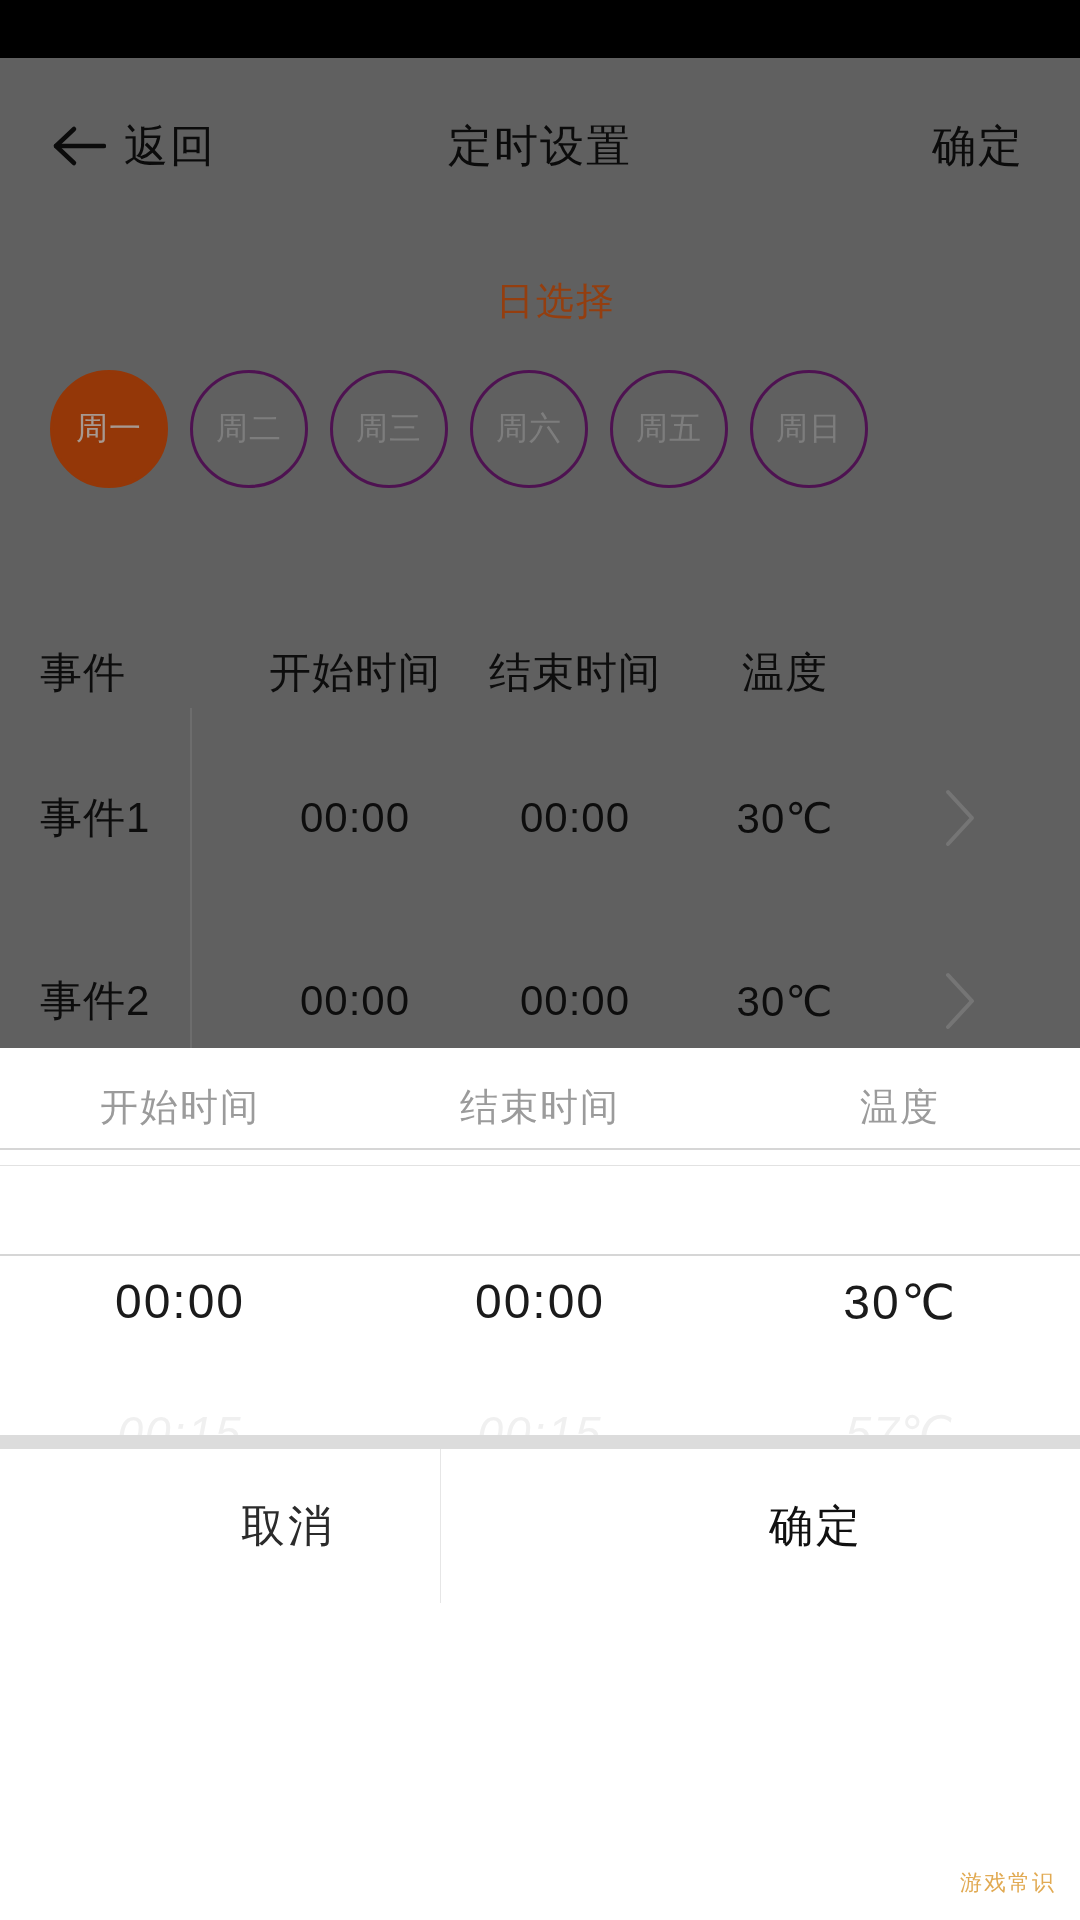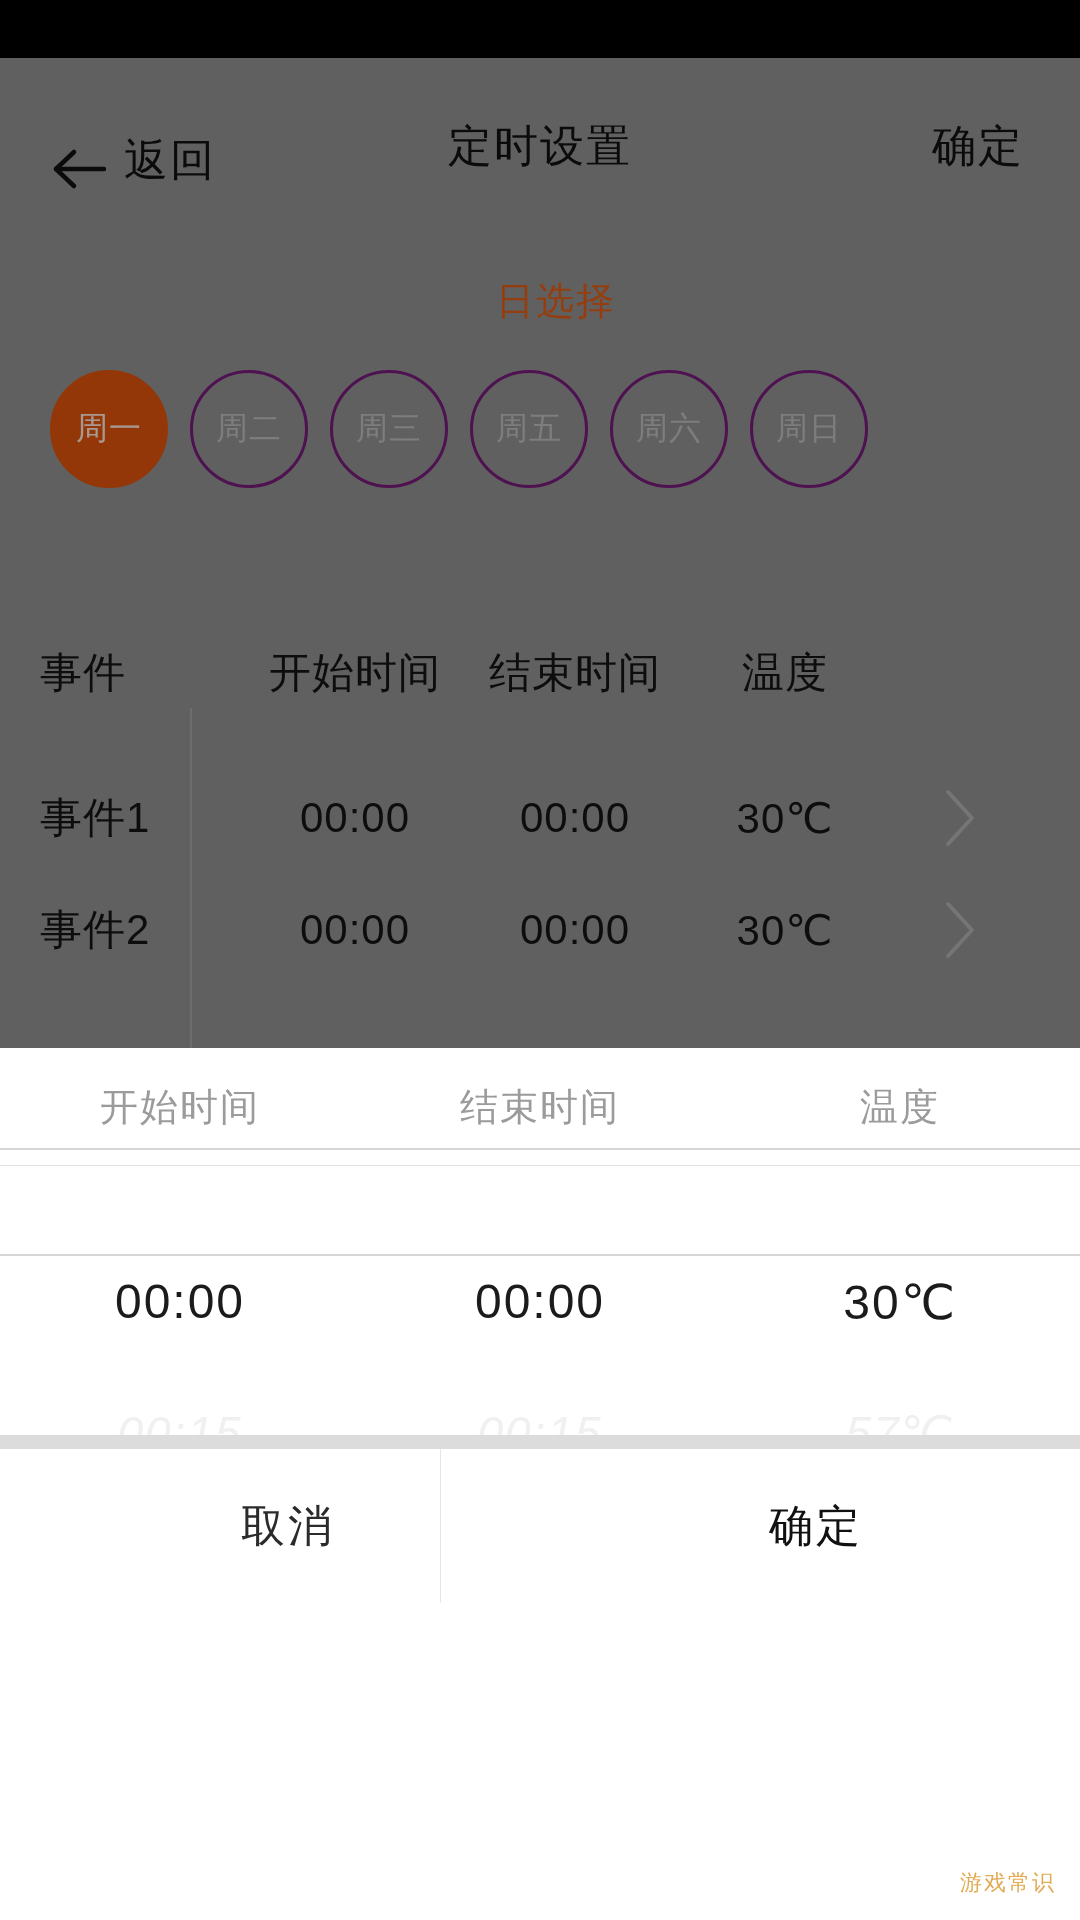--- a/index.html
+++ b/index.html
@@ -38,21 +38,21 @@
 
   
   .navbar {
     position:absolute; left:0; top:44px;
     width:1080px; height:88px;
     display:flex; align-items:center;
   }
   .nav-back {
     position:absolute; left:52px; top:0;
     height:88px;
-    display:flex; align-items:flex-end; gap:18px;
+    display:flex; align-items:center; gap:18px;
   }
   .back-arrow { width:54px; height:42px; display:block; }
   .nav-back-label {
     font-size:44px; color:#111111; letter-spacing:2px;
     font-weight:400;
   }
   .nav-title {
     position:absolute; left:0; top:0; width:1080px; height:88px;
     display:flex; align-items:center; justify-content:center;
     font-size:44px; color:#111111; letter-spacing:2px;
@@ -94,21 +94,21 @@
   
   .table-head {
     position:absolute; left:0; top:560px;
     width:1080px; height:110px;
   }
   .tbl-row {
     position:absolute; left:0;
     width:1080px; height:140px;
   }
   .tbl-row.r1 { top:690px; }
-  .tbl-row.r2 { top:802px; }
+  .tbl-row.r2 { top:873px; }
   .tbl-row.r3 { top:970px; }
 
   .c-event   { position:absolute; left:40px;  top:0; width:190px; height:100%;
                display:flex; align-items:center; }
   .c-start   { position:absolute; left:240px; top:0; width:230px; height:100%;
                display:flex; align-items:center; justify-content:center; }
   .c-end     { position:absolute; left:460px; top:0; width:230px; height:100%;
                display:flex; align-items:center; justify-content:center; }
   .c-temp    { position:absolute; left:680px; top:0; width:210px; height:100%;
                display:flex; align-items:center; justify-content:center; }
@@ -237,24 +237,24 @@
       <div class="day-chip selected">
         <span>周一</span>
       </div>
       <div class="day-chip">
         <span>周二</span>
       </div>
       <div class="day-chip">
         <span>周三</span>
       </div>
       <div class="day-chip">
+        <span>周六</span>
+      </div>
+      <div class="day-chip">
         <span>周五</span>
-      </div>
-      <div class="day-chip">
-        <span>周六</span>
       </div>
       <div class="day-chip">
         <span>周日</span>
       </div>
     </div>
 
     <div class="table-head">
       <div class="c-event">
           <span class="th">事件</span>
         </div>

